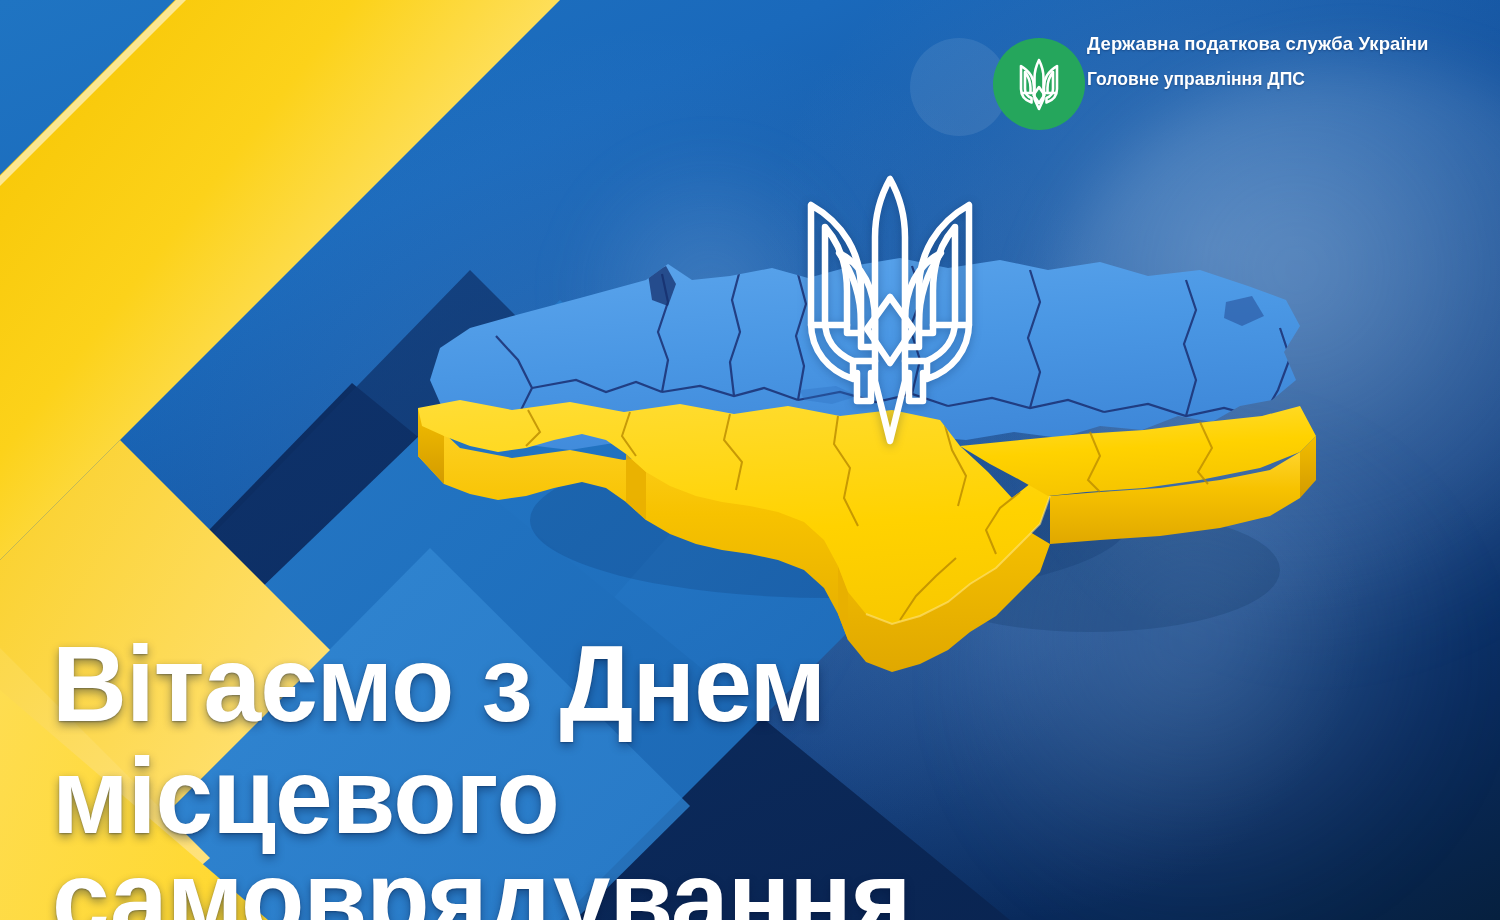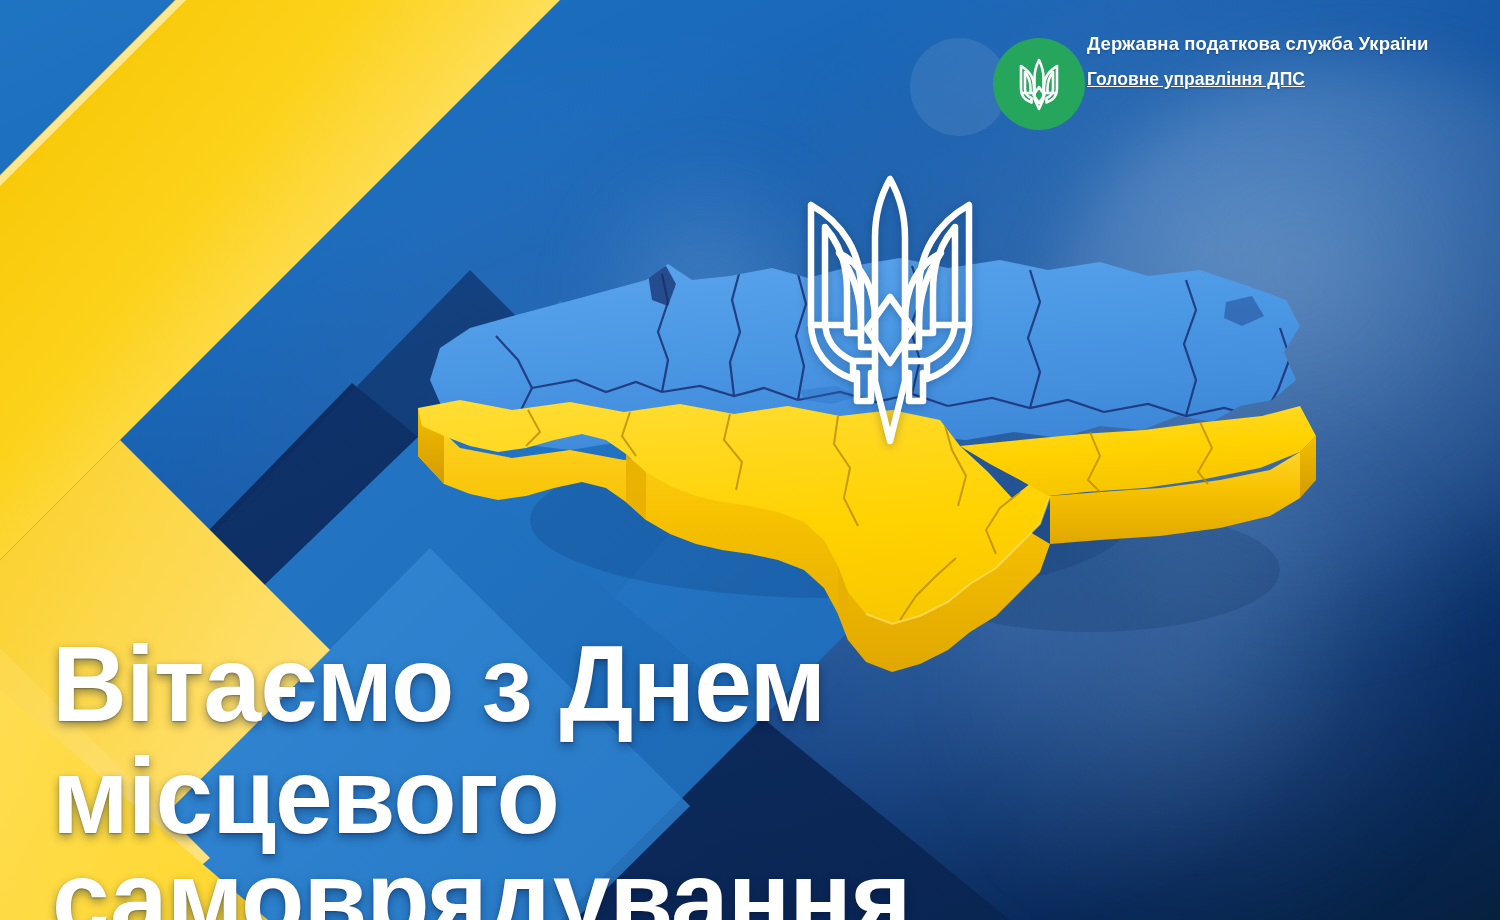--- a/index.html
+++ b/index.html
@@ -111,21 +111,21 @@
   }
   .circle-green svg{width:44px;height:54px;display:block;}
   .header-text{margin-left:42px;padding-top:11px;color:#ffffff;}
   .org-line{
     font-size:18.5px;font-weight:bold;letter-spacing:.1px;line-height:1.15;
     text-shadow:0 1px 2px rgba(0,20,60,.35);white-space:nowrap;
   }
   .dept-block{margin-top:14px;}
   .dept-line{
     font-size:17.5px;font-weight:bold;line-height:1.28;
-    text-shadow:0 1px 2px rgba(0,20,60,.35);white-space:nowrap;text-decoration:underline;
+    text-shadow:0 1px 2px rgba(0,20,60,.35);white-space:nowrap;
   }
 
   
   .map-wrap{position:absolute;left:400px;top:240px;width:930px;height:440px;}
   .map-wrap svg{width:100%;height:100%;overflow:visible;}
 
   
   .trident-big{position:absolute;left:795px;top:165px;width:190px;height:290px;}
   .trident-big svg{width:100%;height:100%;display:block;
     filter:drop-shadow(0 2px 5px rgba(0,25,70,.30));}

